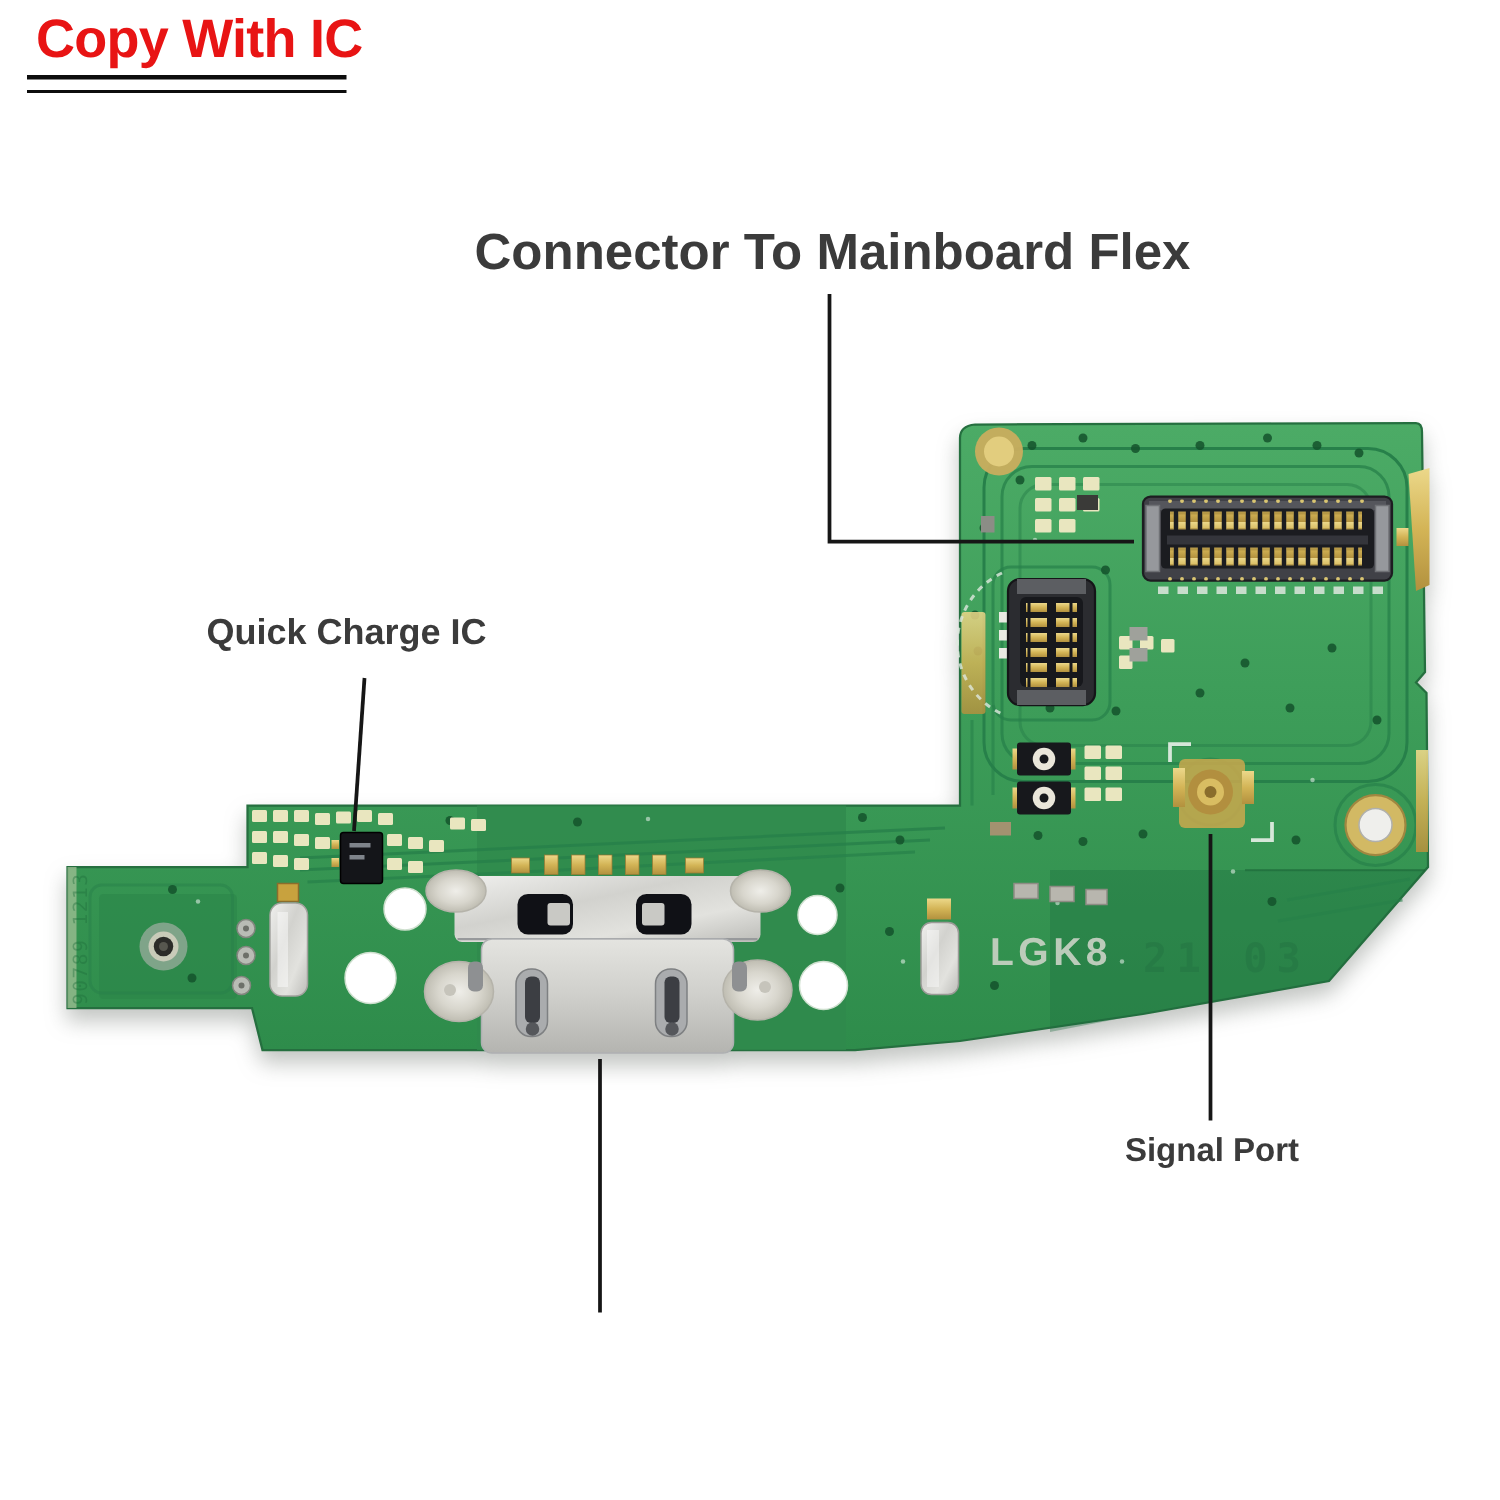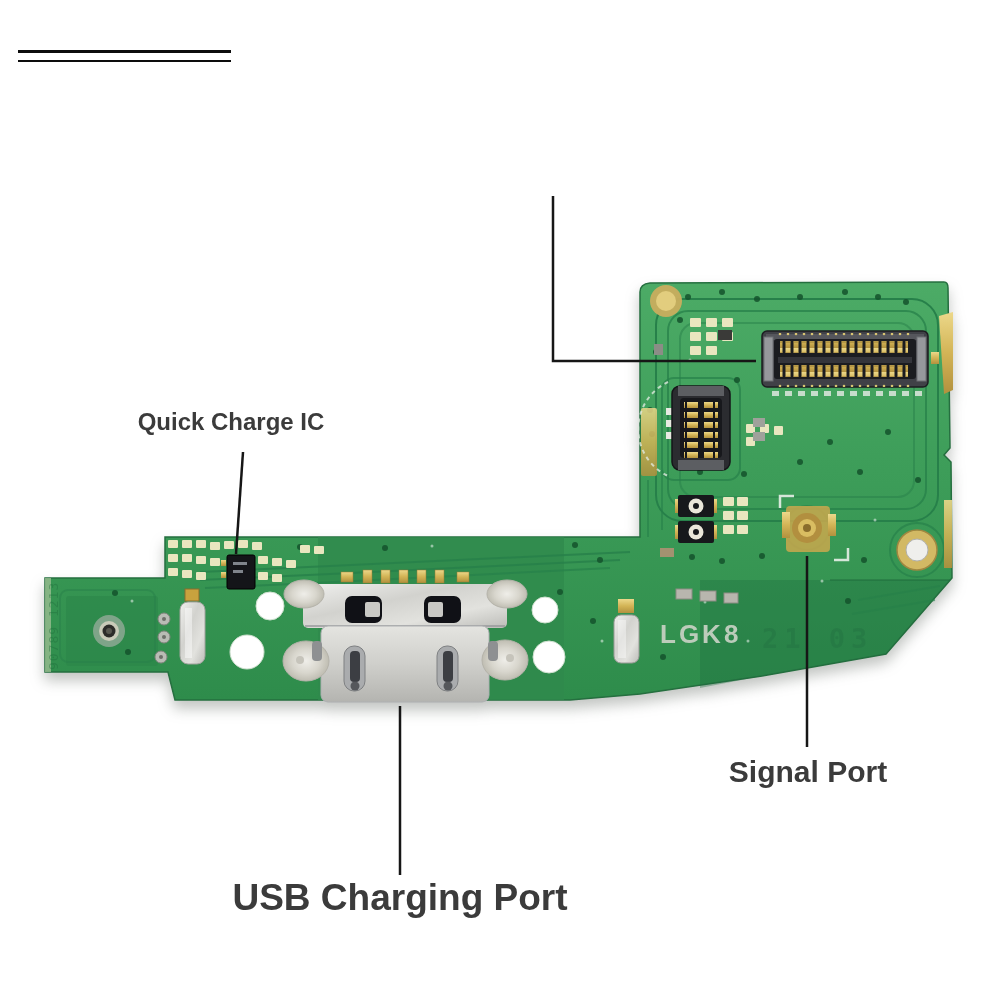--- a/index.html
+++ b/index.html
@@ -5,21 +5,21 @@
   html,body{margin:0;padding:0;background:#ffffff;}
   .canvas{position:relative;width:1000px;height:1000px;background:#ffffff;overflow:hidden;
           font-family:"Liberation Sans",sans-serif;}
   .canvas svg{position:absolute;left:0;top:0;}
   .pcb-shadow{filter:drop-shadow(0px 8px 7px rgba(80,90,80,0.35));}
   .label{position:absolute;font-weight:bold;color:#3b3b3b;white-space:nowrap;line-height:1.1;}
   .label.centered{transform:translateX(-50%);}
   #lbl-watermark{left:24px;top:6px;font-size:36px;color:#e81414;letter-spacing:-0.5px;}
   #lbl-connector{left:555px;top:150px;font-size:34px;}
   #lbl-quick{left:231px;top:409px;font-size:24px;}
-  #lbl-signal{left:808px;top:755px;font-size:30px;}
+  #lbl-signal{left:808px;top:755px;font-size:22px;}
   #lbl-usb{left:400px;top:878px;font-size:37px;}
   .underline{position:absolute;left:18px;width:213px;background:#0d0d0d;}
   #underline-1{top:50px;height:3px;}
   #underline-2{top:60px;height:2px;}
   .silk-model{font-family:"Liberation Sans",sans-serif;font-weight:bold;font-size:26px;
               letter-spacing:3px;fill:#c8d2c4;opacity:0.92;}
   .etch-date{font-family:"DejaVu Sans Mono",monospace;font-weight:bold;font-size:27px;
              letter-spacing:6px;fill:#247543;opacity:0.55;}
   .etch-serial{font-family:"DejaVu Sans Mono",monospace;font-size:13px;letter-spacing:1px;
                fill:#1d6b3a;opacity:0.38;}
@@ -371,20 +371,21 @@
   </g>
 
   <g fill="none" stroke="#161616" stroke-width="2.5">
     <polyline points="553,196 553,361 756,361"></polyline>
     <polyline points="243,452 236,554"></polyline>
     <polyline points="807,556 807,747"></polyline>
     <polyline points="400,706 400,875"></polyline>
   </g>
 </svg>
 
+<div class="label" id="lbl-watermark">Copy With IC</div>
 <div class="underline" id="underline-1"></div>
 <div class="underline" id="underline-2"></div>
 
+<div class="label centered" id="lbl-connector">Connector To Mainboard Flex</div>
 <div class="label centered" id="lbl-quick">Quick Charge IC</div>
 <div class="label centered" id="lbl-signal">Signal Port</div>
-<div class="label centered" id="lbl-usb">USB Charging Port</div>
 
 </div>
 
 </body></html>

